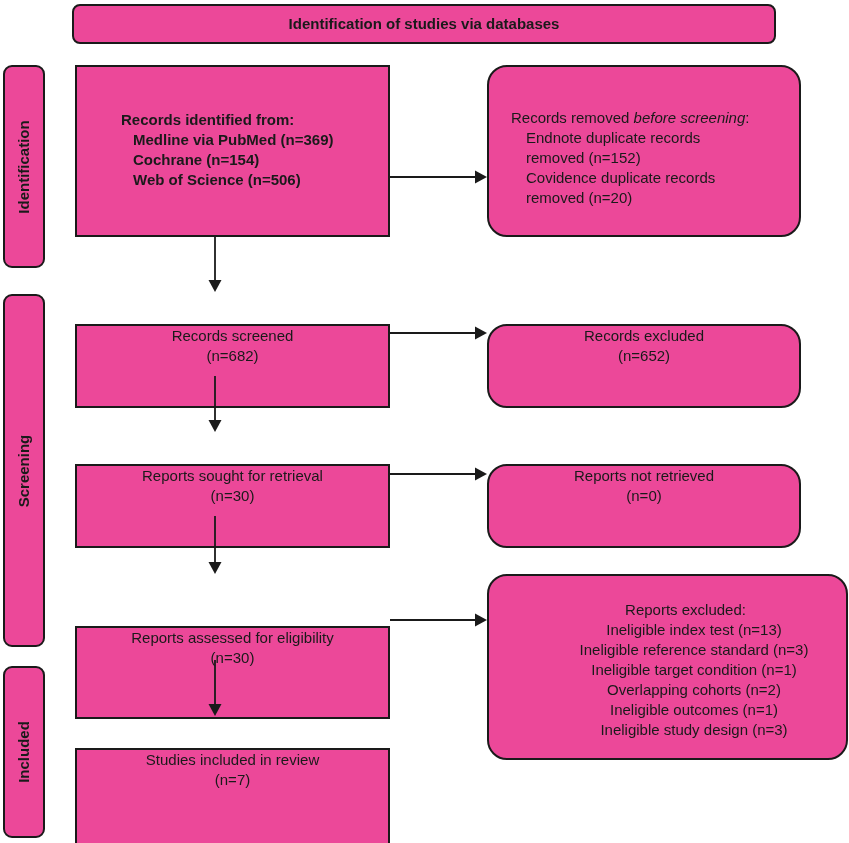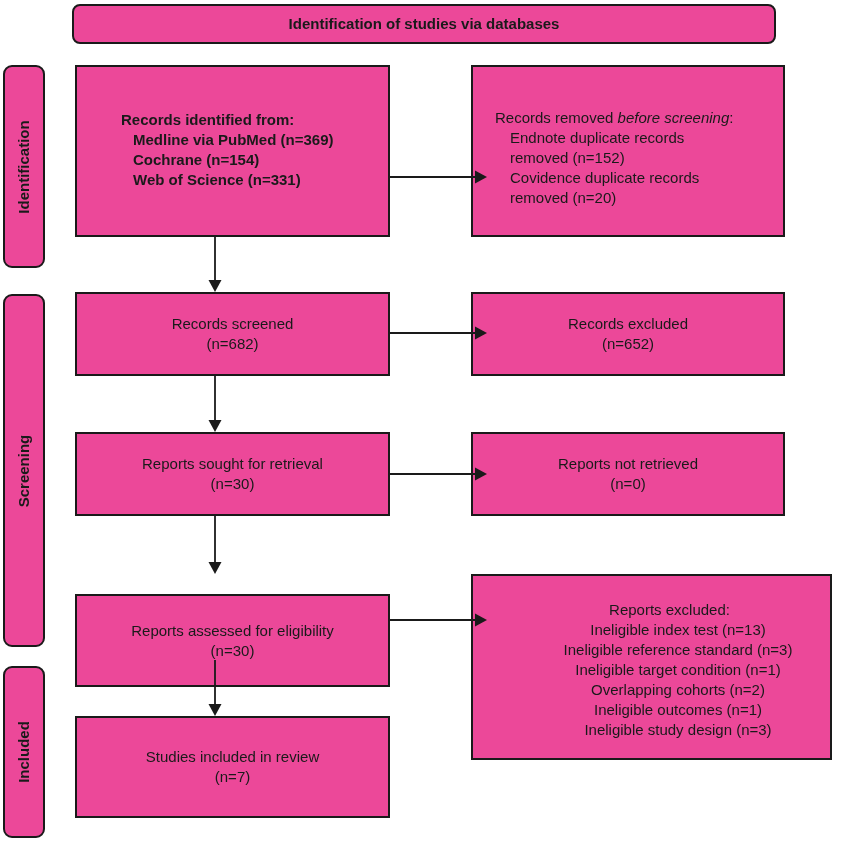--- a/index.html
+++ b/index.html
@@ -40,38 +40,39 @@
   .stage-identification { top: 65px;  height: 203px; }
   .stage-screening      { top: 294px; height: 353px; }
   .stage-included       { top: 666px; height: 172px; }
   .stage .vtext {
     transform: rotate(-90deg);
     white-space: nowrap;
     font-weight: bold;
   }
   
   .col-left  { left: 75px;  width: 315px; }
-  .col-right { left: 471px; width: 314px; }
+  .col-right { left: 487px; width: 314px; border-radius: 20px; }
   .b1 { top: 65px;  height: 172px; }
   .b2 { top: 292px; height: 84px;  }
   .b3 { top: 432px; height: 84px;  }
   .b4 { top: 594px; height: 93px;  }
   .b5 { top: 716px; height: 102px; }
   .r4 { top: 574px; height: 186px; width: 361px; }
   
   .list-box-1 { padding: 43px 8px 0 44px; font-weight: bold; }
   .list-box-1 .indent { margin-left: 12px; }
   .list-box-r1 { padding: 41px 8px 0 22px; }
   .list-box-r1 .indent { margin-left: 15px; max-width: 220px; }
   .list-box-r4 { padding: 24px 8px 0 44px; text-align: center; }
   .list-box-r4 .indent { margin-left: 17px; }
   .center-box {
     display: flex; flex-direction: column;
-    align-items: center; justify-content: center;
+    align-items: center; justify-content: flex-start;
     text-align: center;
+    margin-top: 32px;
   }
   .em { font-style: italic; }
   .arrows {
     position: absolute;
     left: 0; top: 0;
     pointer-events: none;
   }
   .arrows line { stroke: #1a1a1a; stroke-width: 1.8; }
   .arrows polygon { fill: #1a1a1a; }
 </style>
@@ -92,21 +93,21 @@
   </div>
   <div class="box stage stage-included">
     <span class="vtext">Included</span>
   </div>
 
   <div class="box col-left b1 list-box-1">
     <div>Records identified from:</div>
     <div>
         <div class="indent">Medline via PubMed (n=369)</div>
         <div class="indent">Cochrane (n=154)</div>
-        <div class="indent">Web of Science (n=331)</div>
+        <div class="indent">Web of Science (n=506)</div>
       </div>
   </div>
 
   <div class="box col-right b1 list-box-r1">
     <div><span>Records removed </span><span class="em">before screening</span><span>:</span></div>
     <div>
         <div class="indent">Endnote duplicate records removed (n=152)</div>
         <div class="indent">Covidence duplicate records removed (n=20)</div>
       </div>
   </div>

